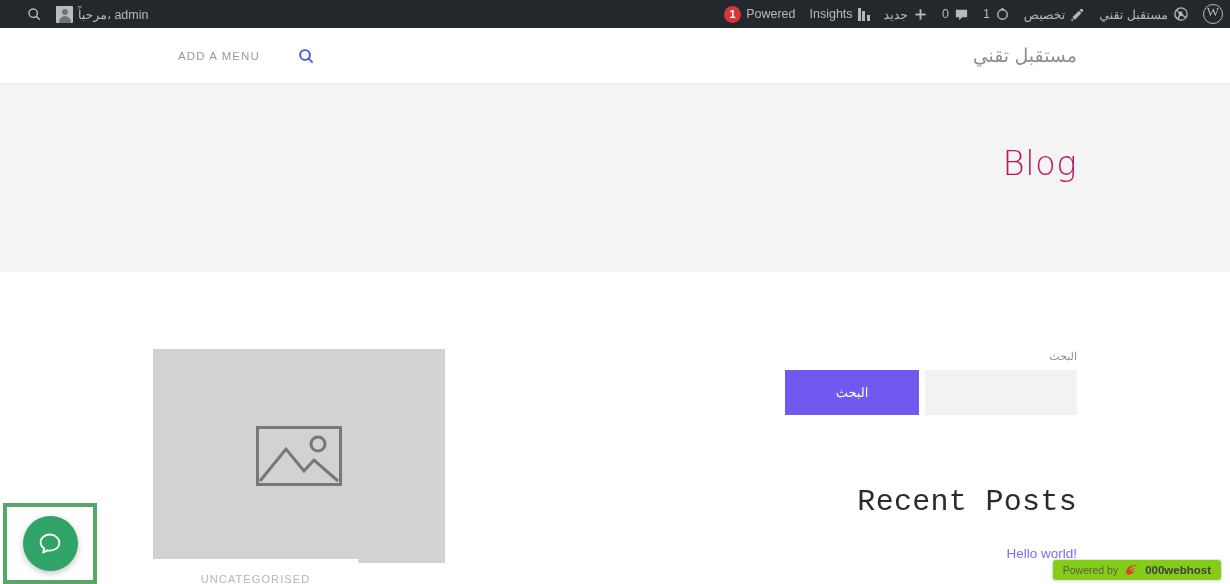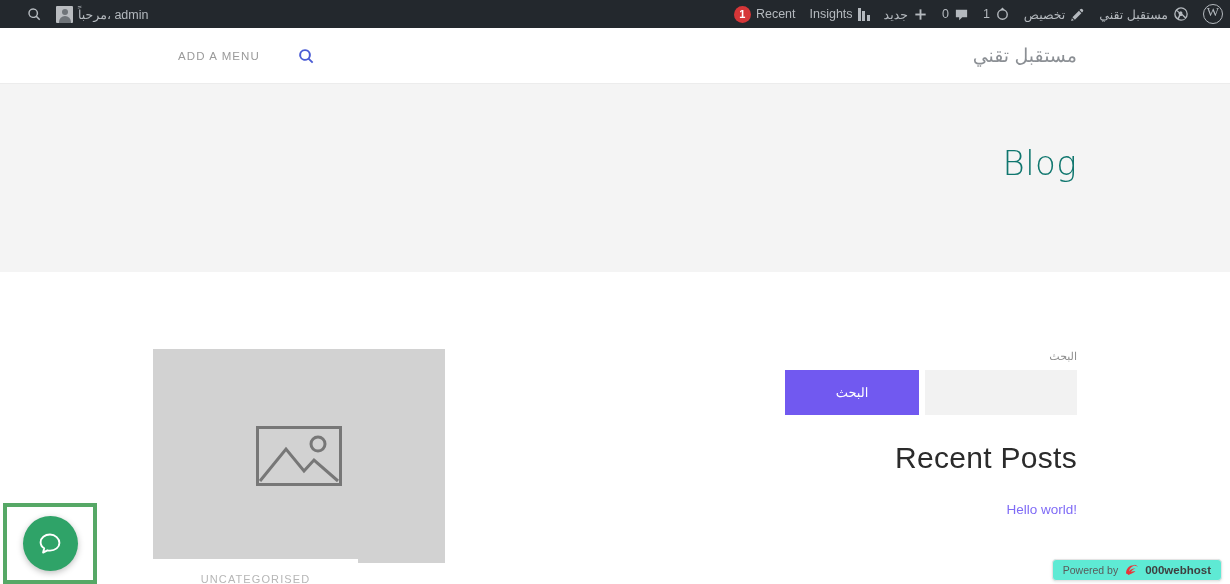--- a/index.html
+++ b/index.html
@@ -174,21 +174,21 @@
     width: 1230px;
     height: 188px;
     background: #f4f4f4;
   }
   #hero-title {
     position: absolute;
     right: 153px;
     top: 59px;
     font-size: 34px;
     font-weight: 300;
-    color: #0f766e;
+    color: #be185d;
     letter-spacing: .4px;
     font-family: "DejaVu Sans", sans-serif;
     direction: ltr;
   }
 
   
   #content {
     position: absolute;
     top: 272px; left: 0;
     width: 1230px;
@@ -288,22 +288,22 @@
     font-family: "Liberation Sans", sans-serif;
     order: 2;
     margin-right: 6px;
   }
 
   #recent-posts-title {
     font-size: 30px;
     font-weight: 300;
     color: #2b2b2b;
     text-align: right;
-    margin-top: 26px;
-    font-family: Liberation Sans, sans-serif;
+    margin-top: 70px;
+    font-family: Liberation Mono, monospace;
     direction: ltr;
     letter-spacing: .3px;
   }
   #recent-posts-list {
     list-style: none;
     margin-top: 25px;
     text-align: right;
   }
   #recent-posts-list li { margin-bottom: 8px; }
   .recent-post-link {
@@ -343,21 +343,21 @@
     cursor: pointer;
   }
   #chat-bubble-btn svg { display: block; }
 
   
   #webhost-badge {
     position: absolute;
     right: 8px;
     bottom: 3px;
     height: 22px;
-    background: #5eead4;
+    background: #84cc16;
     border: 1px solid #e3e3e3;
     border-radius: 4px;
     box-shadow: 0 1px 3px rgba(0,0,0,.10);
     display: flex;
     align-items: center;
     gap: 6px;
     padding: 0 10px;
     z-index: 400;
     direction: ltr;
     cursor: pointer;
@@ -425,21 +425,21 @@
     <div class="ab-item">
       <span class="bars-ico">
           <i></i>
           <i></i>
           <i></i>
         </span>
       <span>Insights</span>
     </div>
 
     <div class="ab-item">
-      <span>Recent</span>
+      <span>Powered</span>
       <span class="badge-count">1</span>
     </div>
 
   </div>
 
   <div class="ab-left">
     <div class="ab-item">
       <svg class="ab-svg" width="15" height="15" viewBox="0 0 16 16">
         <path d="M6.6 1.4a5.2 5.2 0 1 0 3.1 9.4l3.3 3.3 1.1-1.1-3.3-3.3A5.2 5.2 0 0 0 6.6 1.4zm0 1.5a3.7 3.7 0 1 1 0 7.4a3.7 3.7 0 0 1 0-7.4z"></path>
       </svg>

